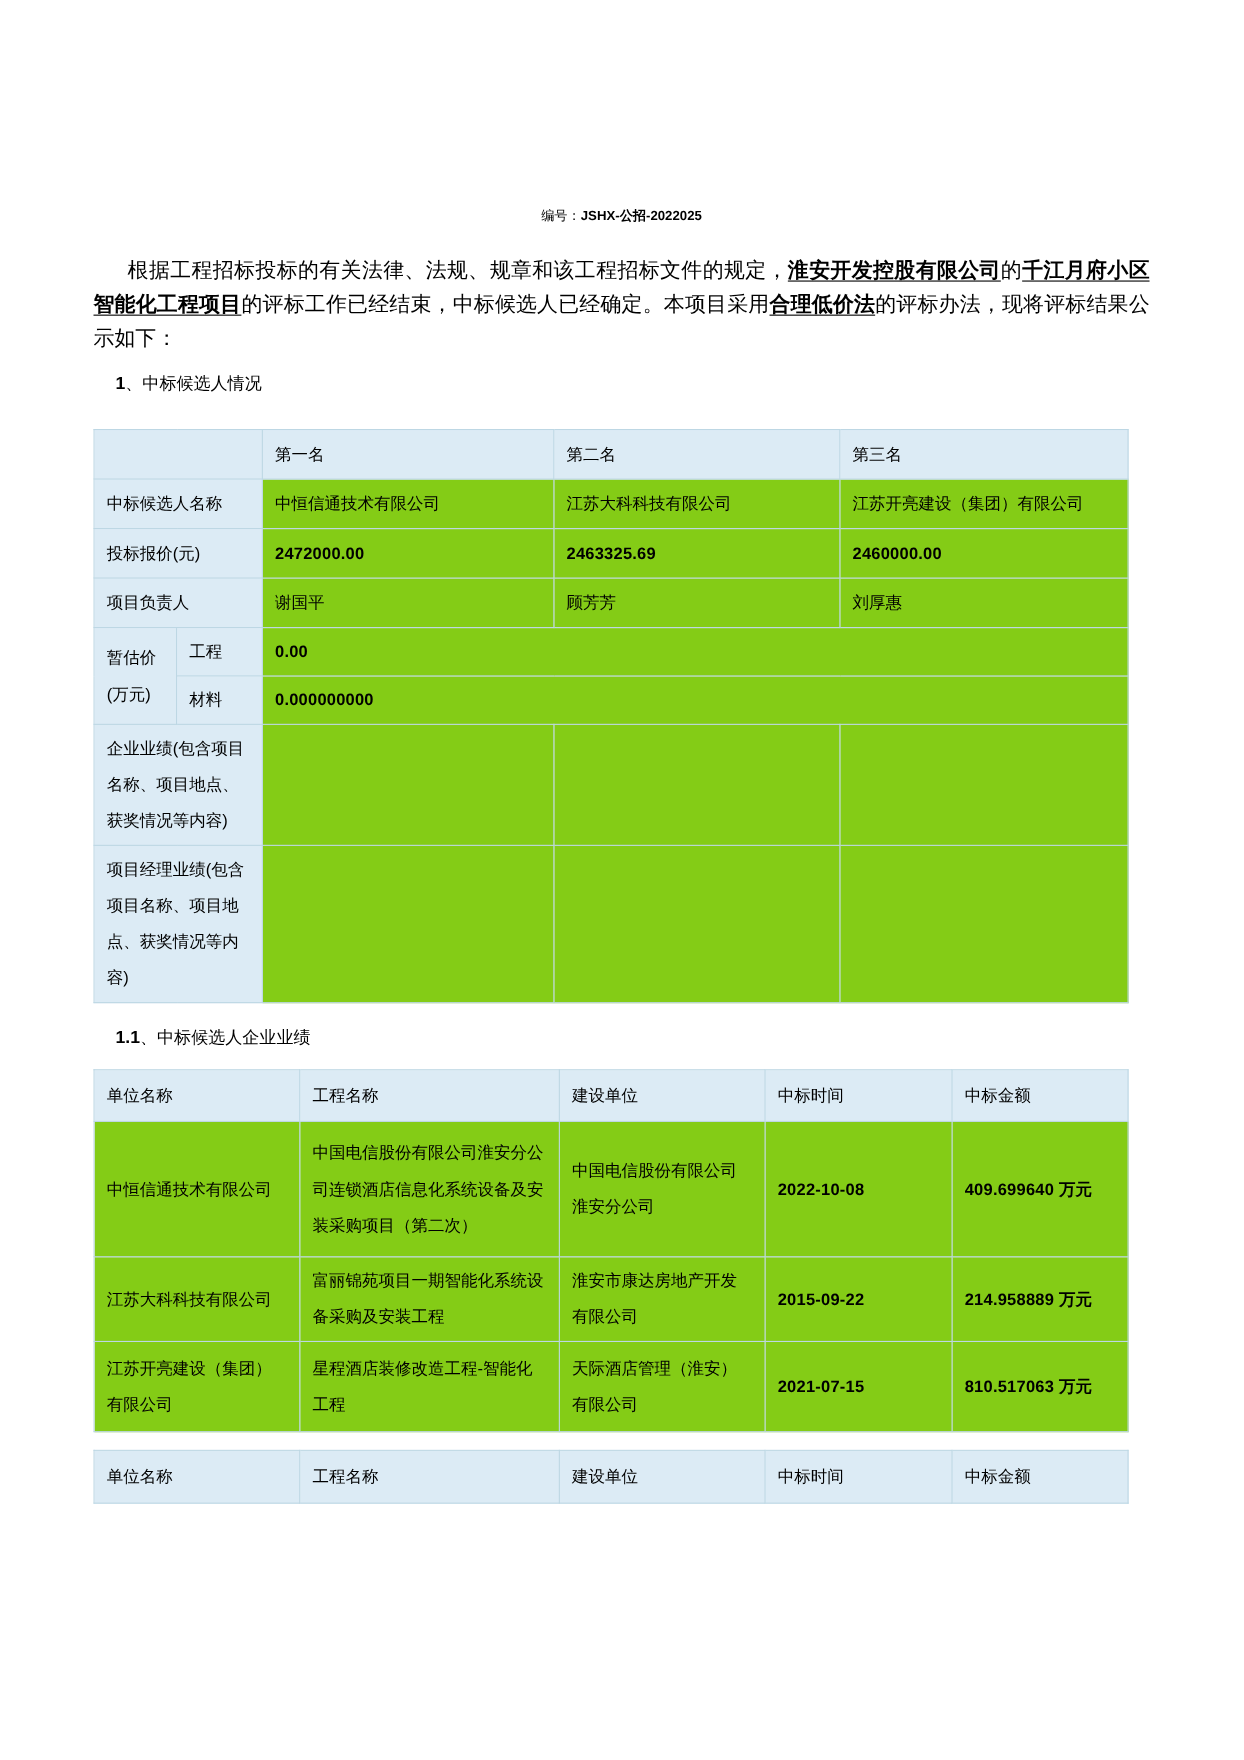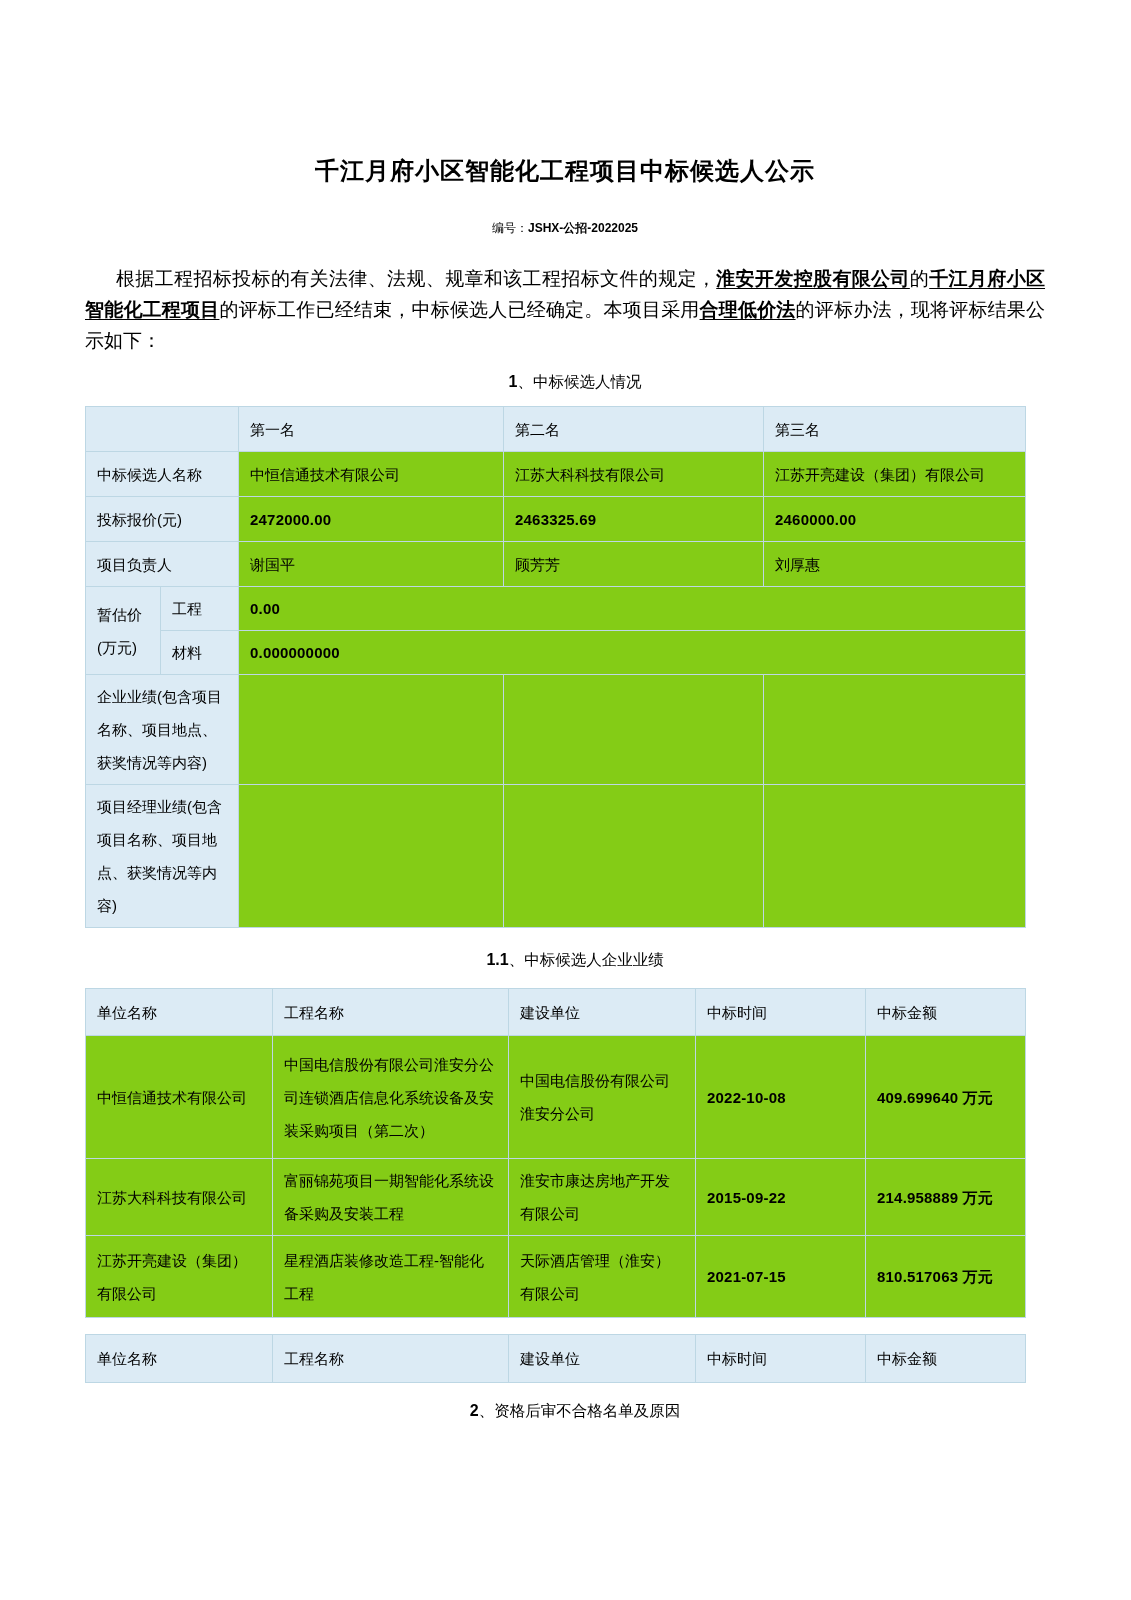--- a/index.html
+++ b/index.html
@@ -16,26 +16,26 @@
   .page{box-sizing:border-box;width:1131px;height:1600px;padding:155px 86px 0 85px;}
 
   .title{font-size:24px;font-weight:700;text-align:center;letter-spacing:1px;line-height:32px;}
 
   .doc-number{margin-top:30px;text-align:center;font-size:12px;line-height:22px;}
   .doc-number .numv{font-weight:700;}
 
   .intro{margin:24px 0 0 0;font-size:19px;line-height:31px;text-indent:31px;text-align:justify;}
   .bu{font-weight:700;text-decoration:underline;text-underline-offset:3px;}
 
-  .heading{margin:16px 0 0 20px;font-size:15.5px;line-height:20px;text-align:center;}
+  .heading{margin:16px 0 0 20px;font-size:15.5px;line-height:20px;}
   .h2m{margin-top:22px;}
   .h3m{margin-top:18px;}
   .hnum{font-weight:700;font-size:16px;}
 
-  table.t{border-collapse:collapse;table-layout:fixed;width:940px;margin-top:14px;}
+  table.t{border-collapse:collapse;table-layout:fixed;width:940px;margin-top:30px;}
   table.t2{margin-top:18px;}
   table.t3{margin-top:16px;}
   table.t td{
     border:1px solid var(--border);
     font-size:15px;line-height:33px;
     padding:5px 11px;vertical-align:middle;
     word-break:break-all;
   }
   .lbl{background:var(--cell-fill);}
   .val{background:#84cc16;}
@@ -52,21 +52,20 @@
   tr.r45{height:45px;} tr.r44{height:44px;}
   tr.r102{height:102px;} tr.r128{height:128px;}
   tr.r47{height:47px;} tr.r123{height:123px;}
   tr.r68{height:68px;} tr.r82{height:82px;} tr.r48{height:48px;}
 </style>
 </head>
 <body>
 
 <div class="page">
 
-  <div class="title">千江月府小区智能化工程项目中标候选人公示</div>
 
   <div class="doc-number"><span>编号：</span><span class="numv">JSHX-公招-2022025</span></div>
 
   <p class="intro"><span>根据工程招标投标的有关法律、法规、规章和该工程招标文件的规定，</span><span class="bu">淮安开发控股有限公司</span><span>的</span><span class="bu">千江月府小区智能化工程项目</span><span>的评标工作已经结束，中标候选人已经确定。本项目采用</span><span class="bu">合理低价法</span><span>的评标办法，现将评标结果公示如下：</span></p>
 
   <div class="heading"><span class="hnum">1</span><span>、</span><span>中标候选人情况</span></div>
 
   <table class="t t1">
     <colgroup>
         <col class="c-e1">
@@ -182,15 +181,14 @@
       <tr class="r48">
         <td class="lbl">单位名称</td>
         <td class="lbl">工程名称</td>
         <td class="lbl">建设单位</td>
         <td class="lbl">中标时间</td>
         <td class="lbl">中标金额</td>
       </tr>
     </tbody>
   </table>
 
-  <div class="heading h3m"><span class="hnum">2</span><span>、</span><span>资格后审不合格名单及原因</span></div>
 
 </div>
 
 </body></html>

